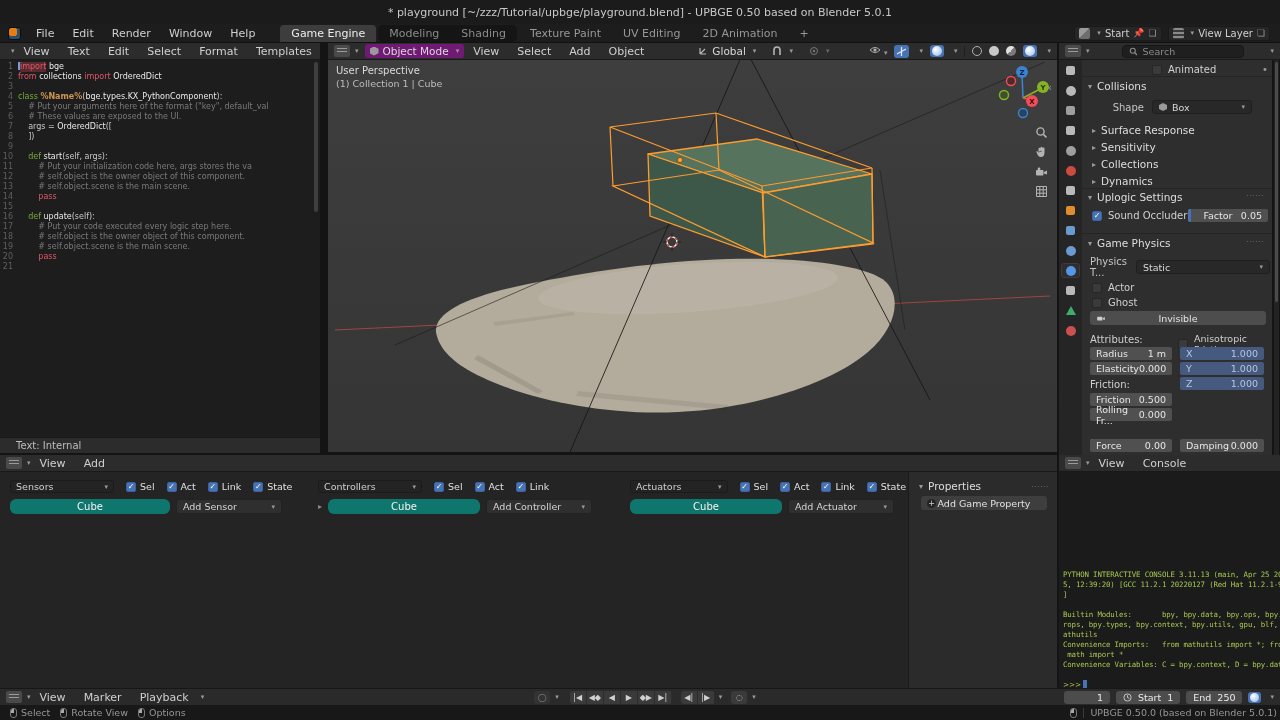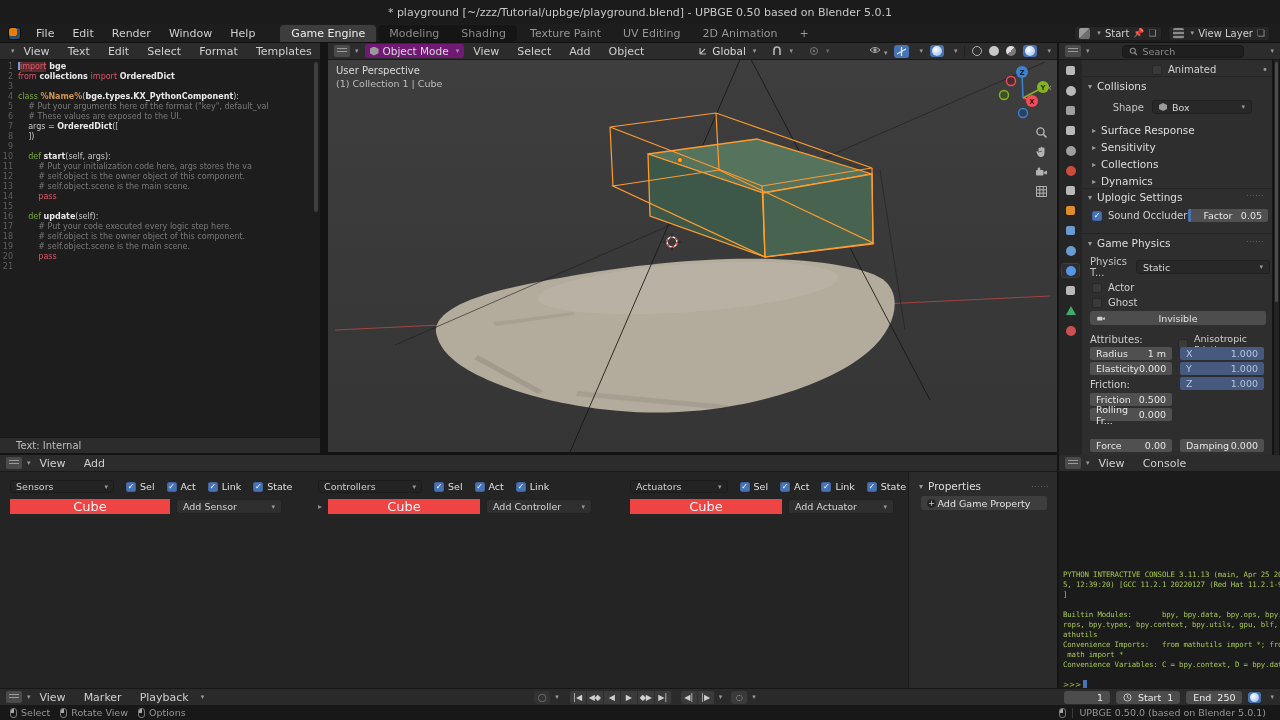--- a/index.html
+++ b/index.html
@@ -28,21 +28,21 @@
   .tinyico{font-size:9px;color:#9a9a9a}
   
   .edhead{background:#2c2c2c;border-bottom:1px solid #191919;display:flex;align-items:center;font-size:11px}
   .edico{width:16px;height:12px;border-radius:2px;background:#4a4a4a;margin:0 2px 0 6px;position:relative}
   .edico:after{content:"";position:absolute;inset:3px;background:repeating-linear-gradient(180deg,#9a9a9a 0 1px,transparent 1px 3px)}
   
   #texted-head{left:0;top:43px;width:320px;height:17px}
   #texted-body{left:0;top:60px;width:320px;height:377px;background:#1d1d1d;overflow:hidden;font-family:"DejaVu Sans Mono",monospace}
   .code-line{display:flex;height:10px;line-height:10px;font-size:8px;white-space:pre}
   .code-line .ln{width:18px;text-align:right;color:#5f5f5f;padding-right:5px;flex:none}
-  .c-kw{color:#e0566a}.c-df{color:#77ab3c}.c-cm{color:#7a7a7a}.c-nm{color:#e9e9e9;font-weight:bold}.c-pl{color:#c9c9c9}.c-pr{color:#cf9553;font-weight:bold}
+  .c-kw{color:#e0566a}.c-df{color:#77ab3c}.c-cm{color:#7a7a7a}.c-nm{color:#e9e9e9;font-weight:normal}.c-pl{color:#c9c9c9}.c-pr{color:#cf9553;font-weight:bold}
   .sel{background:rgba(165,62,72,.45)}
   .tcaret{display:inline-block;width:2px;height:8px;background:#6f9ddf;vertical-align:-1px}
   #texted-foot{left:0;top:437px;width:320px;height:16px;background:#2c2c2c;border-top:1px solid #191919;display:flex;align-items:center;font-size:10px;color:#bdbdbd;padding-left:16px}
   #texted-scroll{left:314px;top:62px;width:4px;height:150px;background:#3f3f3f;border-radius:2px}
   .datablock{display:flex;align-items:center;background:#262626;border:1px solid #1a1a1a;border-radius:3px;height:14px;padding:0 4px;font-size:10px;color:#d5d5d5;gap:3px;overflow:hidden;white-space:nowrap}
   
   #vp-head{left:328px;top:43px;width:729px;height:17px}
   #vp-canvas{left:328px;top:60px;width:729px;height:392px;background:linear-gradient(#3e3e3e,#353535);overflow:hidden}
   .ddchip{display:flex;align-items:center;background:#701a75;border-radius:3px;height:14px;padding:0 5px;font-size:10.5px;color:#d8d8d8;gap:4px;margin-left:6px}
   .cubeico{width:9px;height:9px;background:#9a9a9a;clip-path:polygon(50% 0,100% 25%,100% 75%,50% 100%,0 75%,0 25%)}
@@ -73,21 +73,21 @@
   .field.blue{background:#46597f;color:#b9c5dd}
   .dd{background:#282828;border:1px solid #1f1f1f;border-radius:3px;height:14px;display:flex;align-items:center;padding:0 6px;color:#d8d8d8;font-size:9.5px;gap:5px}
   .dd .cv{margin-left:auto}
   .btn{background:#4d4d4d;border-radius:3px;height:14px;display:flex;align-items:center;justify-content:center;color:#e2e2e2;font-size:9.5px;gap:5px}
   .sep{position:absolute;left:0;width:190px;height:1px;background:#242424}
   .searchbox{background:#1f1f1f;border:1px solid #171717;border-radius:4px;height:13px;display:flex;align-items:center;padding:0 6px;gap:5px;color:#8a8a8a;font-size:9.5px;width:122px}
   
   #logic-head{left:0;top:455px;width:1057px;height:17px}
   #logic-body{left:0;top:472px;width:1057px;height:216px;background:#242424;overflow:hidden}
   .lg-select{background:#232323;border:1px solid #1b1b1b;border-radius:3px;height:13px;display:flex;align-items:center;padding:0 5px;font-size:9.5px;color:#cfcfcf;gap:4px}
-  .lg-cube{background:#ef4444;border-radius:0;height:15px;display:flex;align-items:center;justify-content:center;font-size:13px;color:#f2f2f2}
+  .lg-cube{background:#0f766e;border-radius:6px;height:15px;display:flex;align-items:center;justify-content:center;font-size:10px;color:#f2f2f2}
   .lg-add{background:#2f2f2f;border:1px solid #222;border-radius:3px;height:15px;display:flex;align-items:center;padding:0 6px;font-size:9.5px;color:#d4d4d4}
   .lgcheck{display:flex;align-items:center;gap:4px;font-size:9.5px;color:#e0e0e0}
   #logic-props{position:absolute;left:908px;top:0;width:149px;height:216px;border-left:1px solid #1a1a1a;background:#2b2b2b}
   
   #console-head{left:1059px;top:455px;width:221px;height:17px}
   #console-body{left:1059px;top:472px;width:221px;height:216px;background:#1b1b1b;overflow:hidden;padding:98px 0 0 4px}
   .con-line{font-family:"DejaVu Sans Mono",monospace;font-size:7.4px;letter-spacing:-.15px;line-height:10px;color:#a6c84f;white-space:pre}
   .ccaret{display:inline-block;width:4px;height:8px;background:#4772b3;vertical-align:-1px}
   
   #timeline{left:0;top:688px;width:1280px;height:17px;background:#2a2a2a;border-top:1px solid #171717;display:flex;align-items:center}
@@ -725,18 +725,18 @@
 
 <div id="statusbar" class="abs">
   <div class="row" id="status-left">
       <span class="mouseico"></span>
       <span>Select</span>
       <span class="mouseico"></span>
       <span>Rotate View</span>
       <span class="mouseico"></span>
       <span>Options</span>
     </div>
-  <div class="row" style="margin-left:auto;padding-right:14px;">
+  <div class="row" style="margin-left:auto;padding-right:3px;">
     <span class="mouseico" style="margin:0"></span>
     <span class="vgap"></span>
     <span>UPBGE 0.50.0 (based on Blender 5.0.1)</span>
   </div>
 </div>
 
 </body></html>

